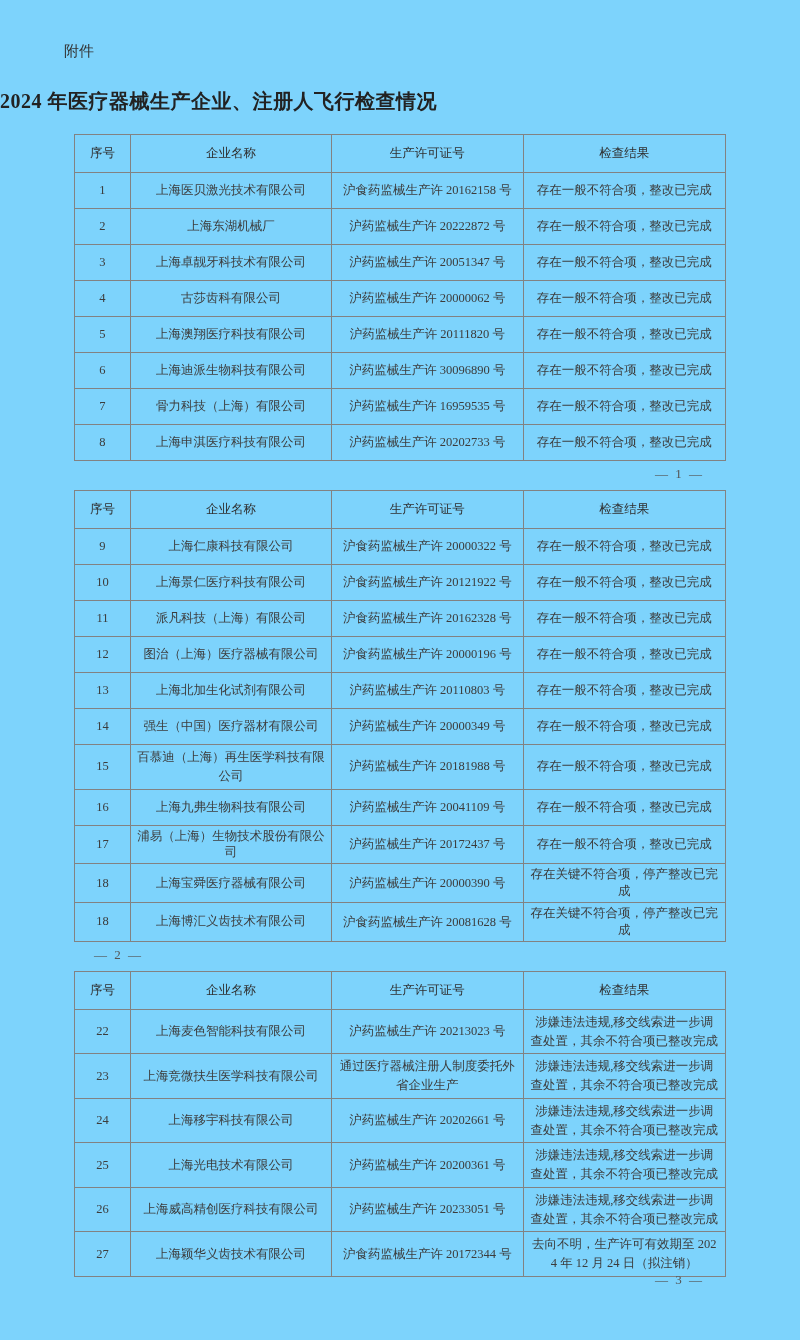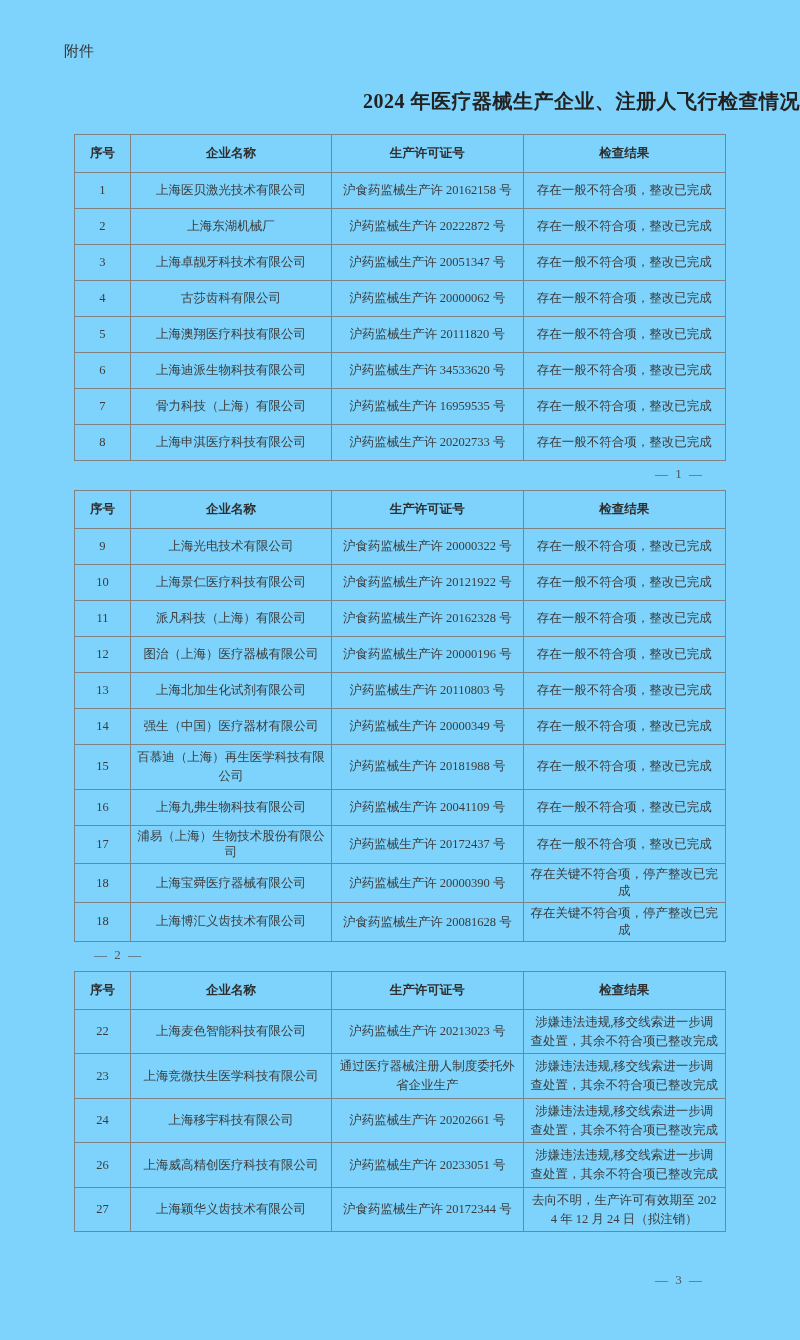--- a/index.html
+++ b/index.html
@@ -3,32 +3,32 @@
 <meta charset="utf-8">
 <style>
   html,body{margin:0;padding:0;}
   body{
     width:800px;height:1340px;background:#fdfdfd;
     font-family:"Liberation Serif","DejaVu Serif",serif;
     color:#3a3a3a;
   }
   .sheet{position:relative;width:800px;height:1340px;background:#7dd3fc;overflow:hidden;}
   .attachment{margin:42px 0 0 64px;font-size:15px;color:#333;}
-  .doc-title{margin:27px 0 4px 0;text-align:right;font-size:20px;font-weight:bold;color:#222;letter-spacing:.5px;}
+  .doc-title{margin:27px 0 4px 0;text-align:left;font-size:20px;font-weight:bold;color:#222;letter-spacing:.5px;}
   .content{margin:0 74px;}
   table{border-collapse:collapse;width:100%;table-layout:fixed;}
   .tbl{margin-top:8px;}
   .tbl1{margin-top:19px;}
   col.c1{width:8.6%;} col.c2{width:30.9%;} col.c3{width:29.4%;} col.c4{width:31.1%;}
   th,td{
     border:1px solid #828282;text-align:center;vertical-align:middle;
     font-size:12.5px;color:#3c3c3c;padding:2px 5px;line-height:1.35;
     word-break:break-all;
   }
-  th{font-weight:bold;height:33px;color:#2f2f2f;margin-left:8px;}
+  th{font-weight:normal;height:33px;color:#2f2f2f;margin-left:8px;}
   td{height:29px;}
   td.long{line-height:1.5;padding:3px 6px;}
   .pagemark{font-size:13px;color:#555;letter-spacing:2px;}
   .pm-right{text-align:right;padding-right:22px;margin-top:5px;}
   .pm-left{text-align:left;padding-left:20px;margin-top:5px;}
   .pm-bottom{position:absolute;top:1272px;right:96px;}
 </style>
 </head>
 <body>
 
@@ -82,21 +82,21 @@
           </tr>
           <tr>
             <td>5</td>
             <td>上海澳翔医疗科技有限公司</td>
             <td class="long">沪药监械生产许 20111820 号</td>
             <td>存在一般不符合项，整改已完成</td>
           </tr>
           <tr>
             <td>6</td>
             <td>上海迪派生物科技有限公司</td>
-            <td class="long">沪药监械生产许 34533620 号</td>
+            <td class="long">沪药监械生产许 30096890 号</td>
             <td>存在一般不符合项，整改已完成</td>
           </tr>
           <tr>
             <td>7</td>
             <td>骨力科技（上海）有限公司</td>
             <td class="long">沪药监械生产许 16959535 号</td>
             <td>存在一般不符合项，整改已完成</td>
           </tr>
           <tr>
             <td>8</td>
@@ -120,21 +120,21 @@
         <tr>
           <th>序号</th>
           <th>企业名称</th>
           <th>生产许可证号</th>
           <th>检查结果</th>
         </tr>
       </thead>
       <tbody>
           <tr>
             <td>9</td>
-            <td>上海光电技术有限公司</td>
+            <td>上海仁康科技有限公司</td>
             <td class="long">沪食药监械生产许 20000322 号</td>
             <td>存在一般不符合项，整改已完成</td>
           </tr>
           <tr>
             <td>10</td>
             <td>上海景仁医疗科技有限公司</td>
             <td class="long">沪食药监械生产许 20121922 号</td>
             <td>存在一般不符合项，整改已完成</td>
           </tr>
           <tr>
@@ -224,20 +224,26 @@
             <td class="long">通过医疗器械注册人制度委托外省企业生产</td>
             <td class="long">涉嫌违法违规,移交线索进一步调查处置，其余不符合项已整改完成</td>
           </tr>
           <tr>
             <td>24</td>
             <td>上海移宇科技有限公司</td>
             <td class="long">沪药监械生产许 20202661 号</td>
             <td class="long">涉嫌违法违规,移交线索进一步调查处置，其余不符合项已整改完成</td>
           </tr>
           <tr>
+            <td>25</td>
+            <td>上海光电技术有限公司</td>
+            <td class="long">沪药监械生产许 20200361 号</td>
+            <td class="long">涉嫌违法违规,移交线索进一步调查处置，其余不符合项已整改完成</td>
+          </tr>
+          <tr>
             <td>26</td>
             <td>上海威高精创医疗科技有限公司</td>
             <td class="long">沪药监械生产许 20233051 号</td>
             <td class="long">涉嫌违法违规,移交线索进一步调查处置，其余不符合项已整改完成</td>
           </tr>
           <tr>
             <td>27</td>
             <td>上海颖华义齿技术有限公司</td>
             <td class="long">沪食药监械生产许 20172344 号</td>
             <td class="long">去向不明，生产许可有效期至 2024 年 12 月 24 日（拟注销）</td>

